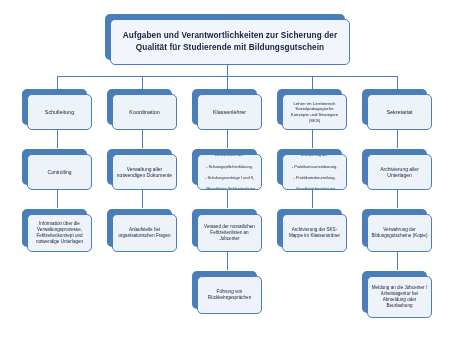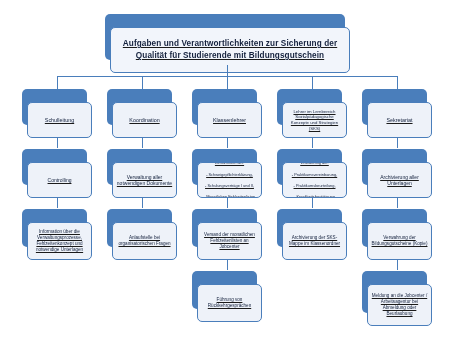--- a/index.html
+++ b/index.html
@@ -25,32 +25,31 @@
   }
   .node .shadow{
     position:absolute;
     left:0;top:0;
     width:100%;height:100%;
     background:#4a7ebb;
     border-radius:5px;
   }
   .node .face{
     position:absolute;
-    left:5px;top:13px;
+    left:5px;top:5px;
     width:100%;height:100%;
     background:#eef2f9;
     border:1px solid #4a7ebb;
     border-radius:5px;
     box-sizing:border-box;
     display:flex;
     align-items:center;
     justify-content:center;
     padding:2px 3px;
     overflow:hidden;
-    text-decoration:underline;
   }
   .node .txt{
     width:100%;
     text-align:center;
     line-height:1.18;
     color:#14213d;
     white-space:pre-line;
   }
 
   

